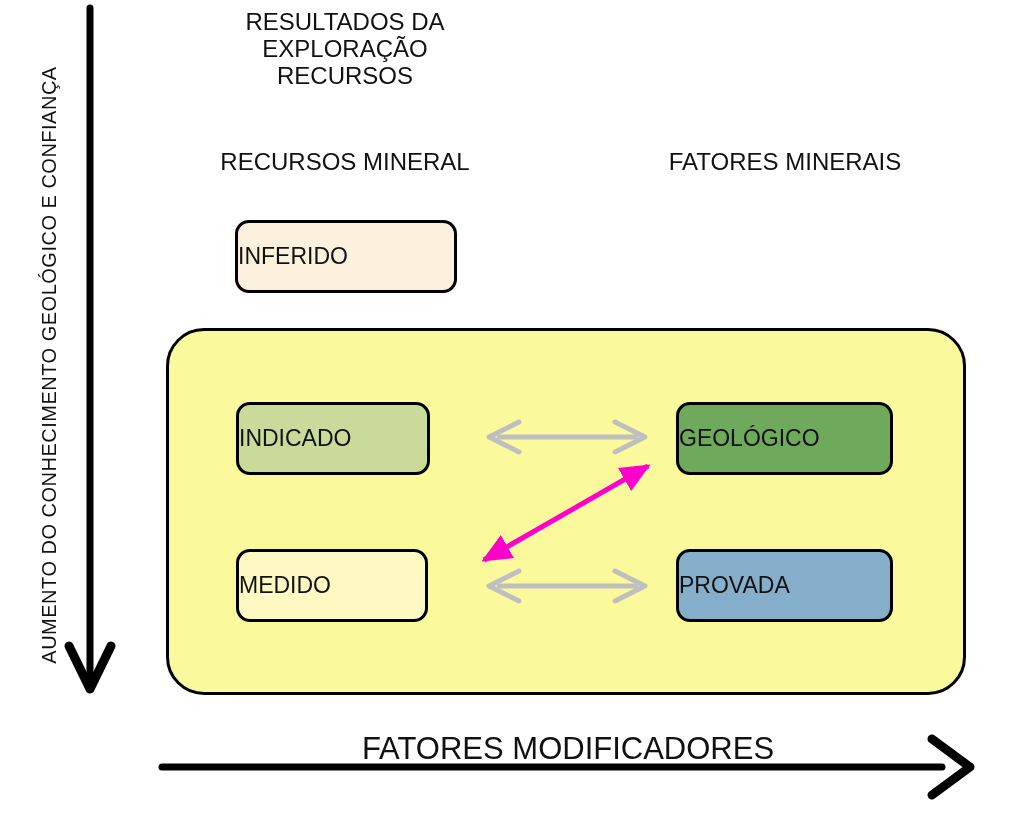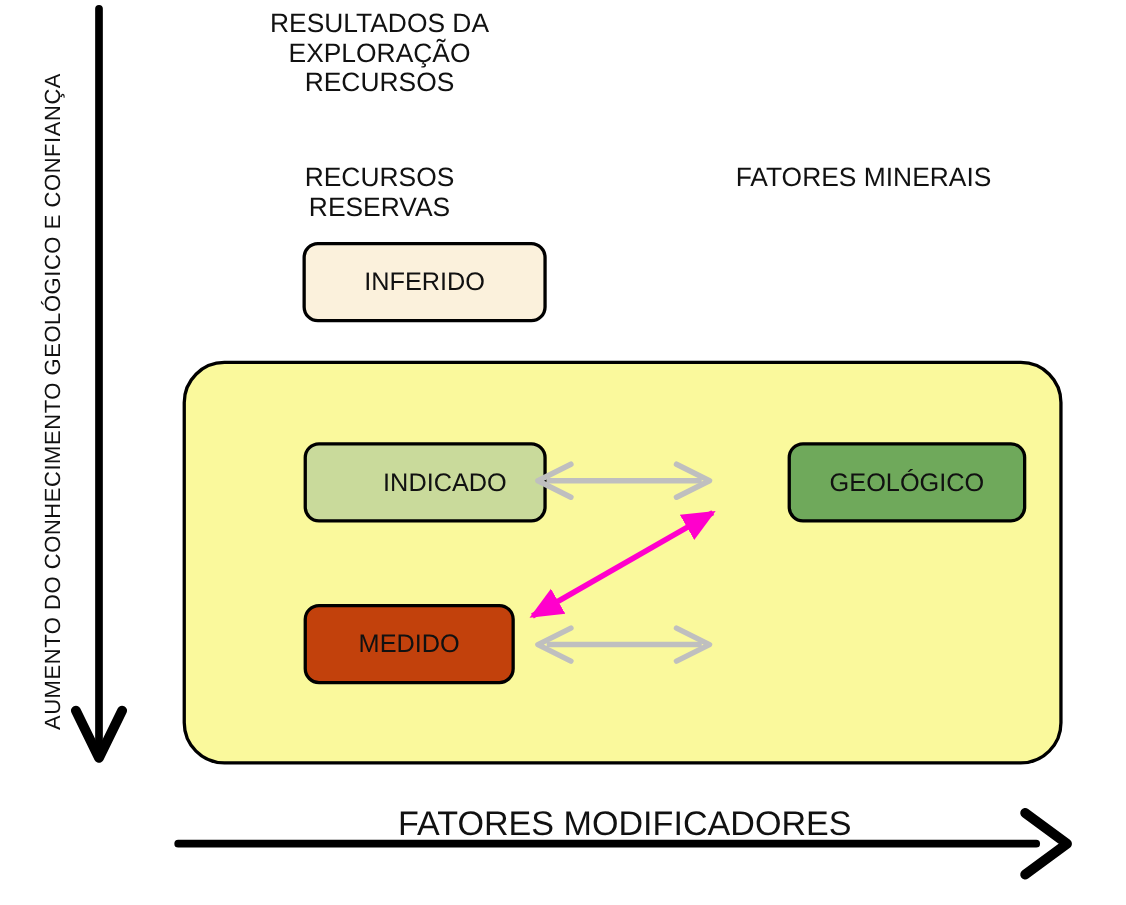--- a/index.html
+++ b/index.html
@@ -29,28 +29,28 @@
   .xlabel{
     left:312px;top:731px;width:512px;
     font-size:31px;
   }
   .container{
     left:166px;top:328px;width:800px;height:367px;
     background:#FAF99C;border:3px solid #000;border-radius:38px;
     box-sizing:border-box;z-index:1;
   }
   .box{
-    display:flex;align-items:center;justify-content:center;
+    display:flex;align-items:center;
     border:3px solid #000;border-radius:14px;box-sizing:border-box;
-    font-size:23px;z-index:2;margin-left:40px;
+    font-size:23px;z-index:2;
   }
   .box.inferido{left:235px;top:220px;width:222px;height:73px;background:#FBF1DC;}
-  .box.indicado{left:236px;top:402px;width:221px;height:73px;background:#C9DA9B;padding-left:36px;}
+  .box.indicado{left:236px;top:402px;width:194px;height:73px;background:#C9DA9B;}
   .box.provavel{left:676px;top:402px;width:217px;height:73px;background:#6FA95B;}
-  .box.medido  {left:236px;top:549px;width:192px;height:73px;background:#c2410c;}
+  .box.medido  {left:236px;top:549px;width:192px;height:73px;background:#fef9c3;}
   .box.provada {left:676px;top:549px;width:217px;height:73px;background:#85AECB;}
   svg.overlay{
     position:absolute;left:0;top:0;width:1024px;height:823px;
     z-index:3;pointer-events:none;
   }
   .stroke-only{fill:none;}
 </style>
 </head>
 <body>
 
@@ -87,21 +87,21 @@
 
     <g>
       <line x1="484" y1="560" x2="648" y2="466" stroke-width="5" marker-start="url(#magHead)" marker-end="url(#magHead)" stroke="#FF00CC"></line>
     </g>
   </svg>
 
   <div class="abs vlabel">AUMENTO DO CONHECIMENTO GEOLÓGICO E CONFIANÇA</div>
 
   <div class="abs title txt-center">RESULTADOS DA EXPLORAÇÃO RECURSOS</div>
 
-  <div class="abs heading recursos txt-center">RECURSOS RESERVAS</div>
+  <div class="abs heading recursos txt-center">RECURSOS MINERAL</div>
 
   <div class="abs heading reservas txt-center">FATORES MINERAIS</div>
 
   <div class="abs box inferido">
     <span>INFERIDO</span>
   </div>
 
   <div class="abs container"></div>
 
   <div class="abs box indicado">
@@ -109,16 +109,19 @@
   </div>
 
   <div class="abs box provavel">
     <span>GEOLÓGICO</span>
   </div>
 
   <div class="abs box medido">
     <span>MEDIDO</span>
   </div>
 
+  <div class="abs box provada">
+    <span>PROVADA</span>
+  </div>
 
   <div class="abs xlabel txt-center">FATORES MODIFICADORES</div>
 
 </div>
 
 </body></html>

